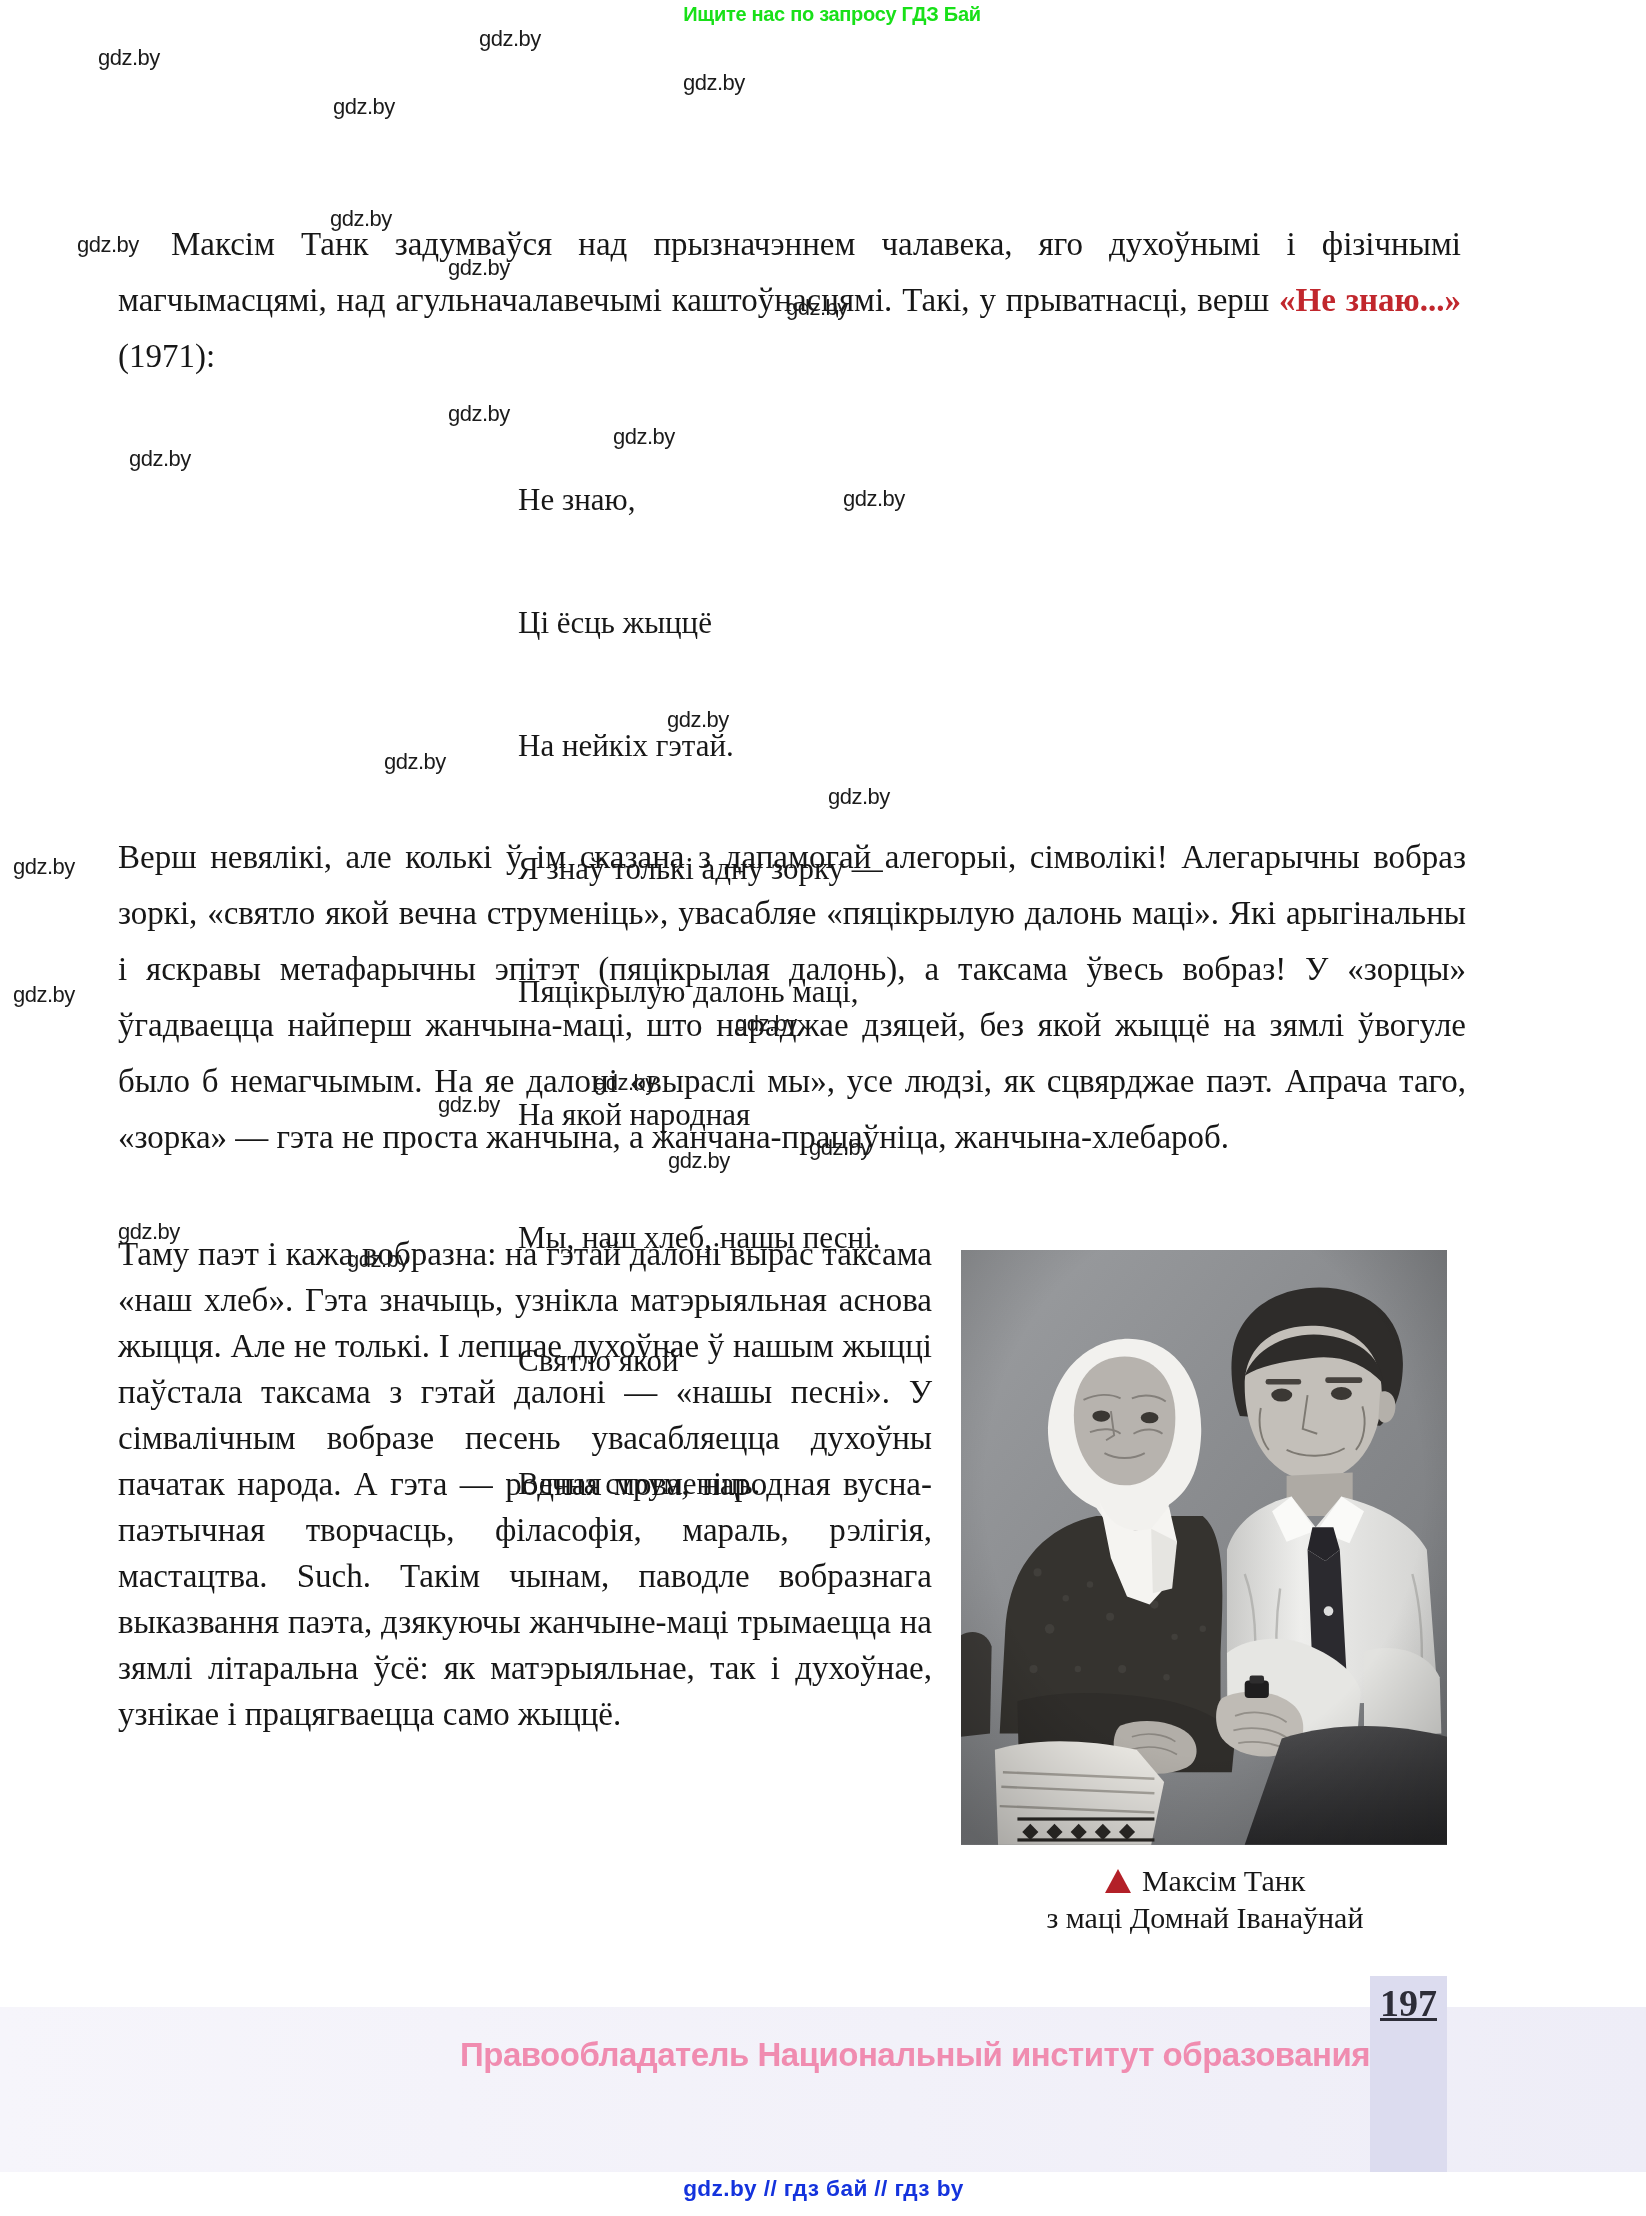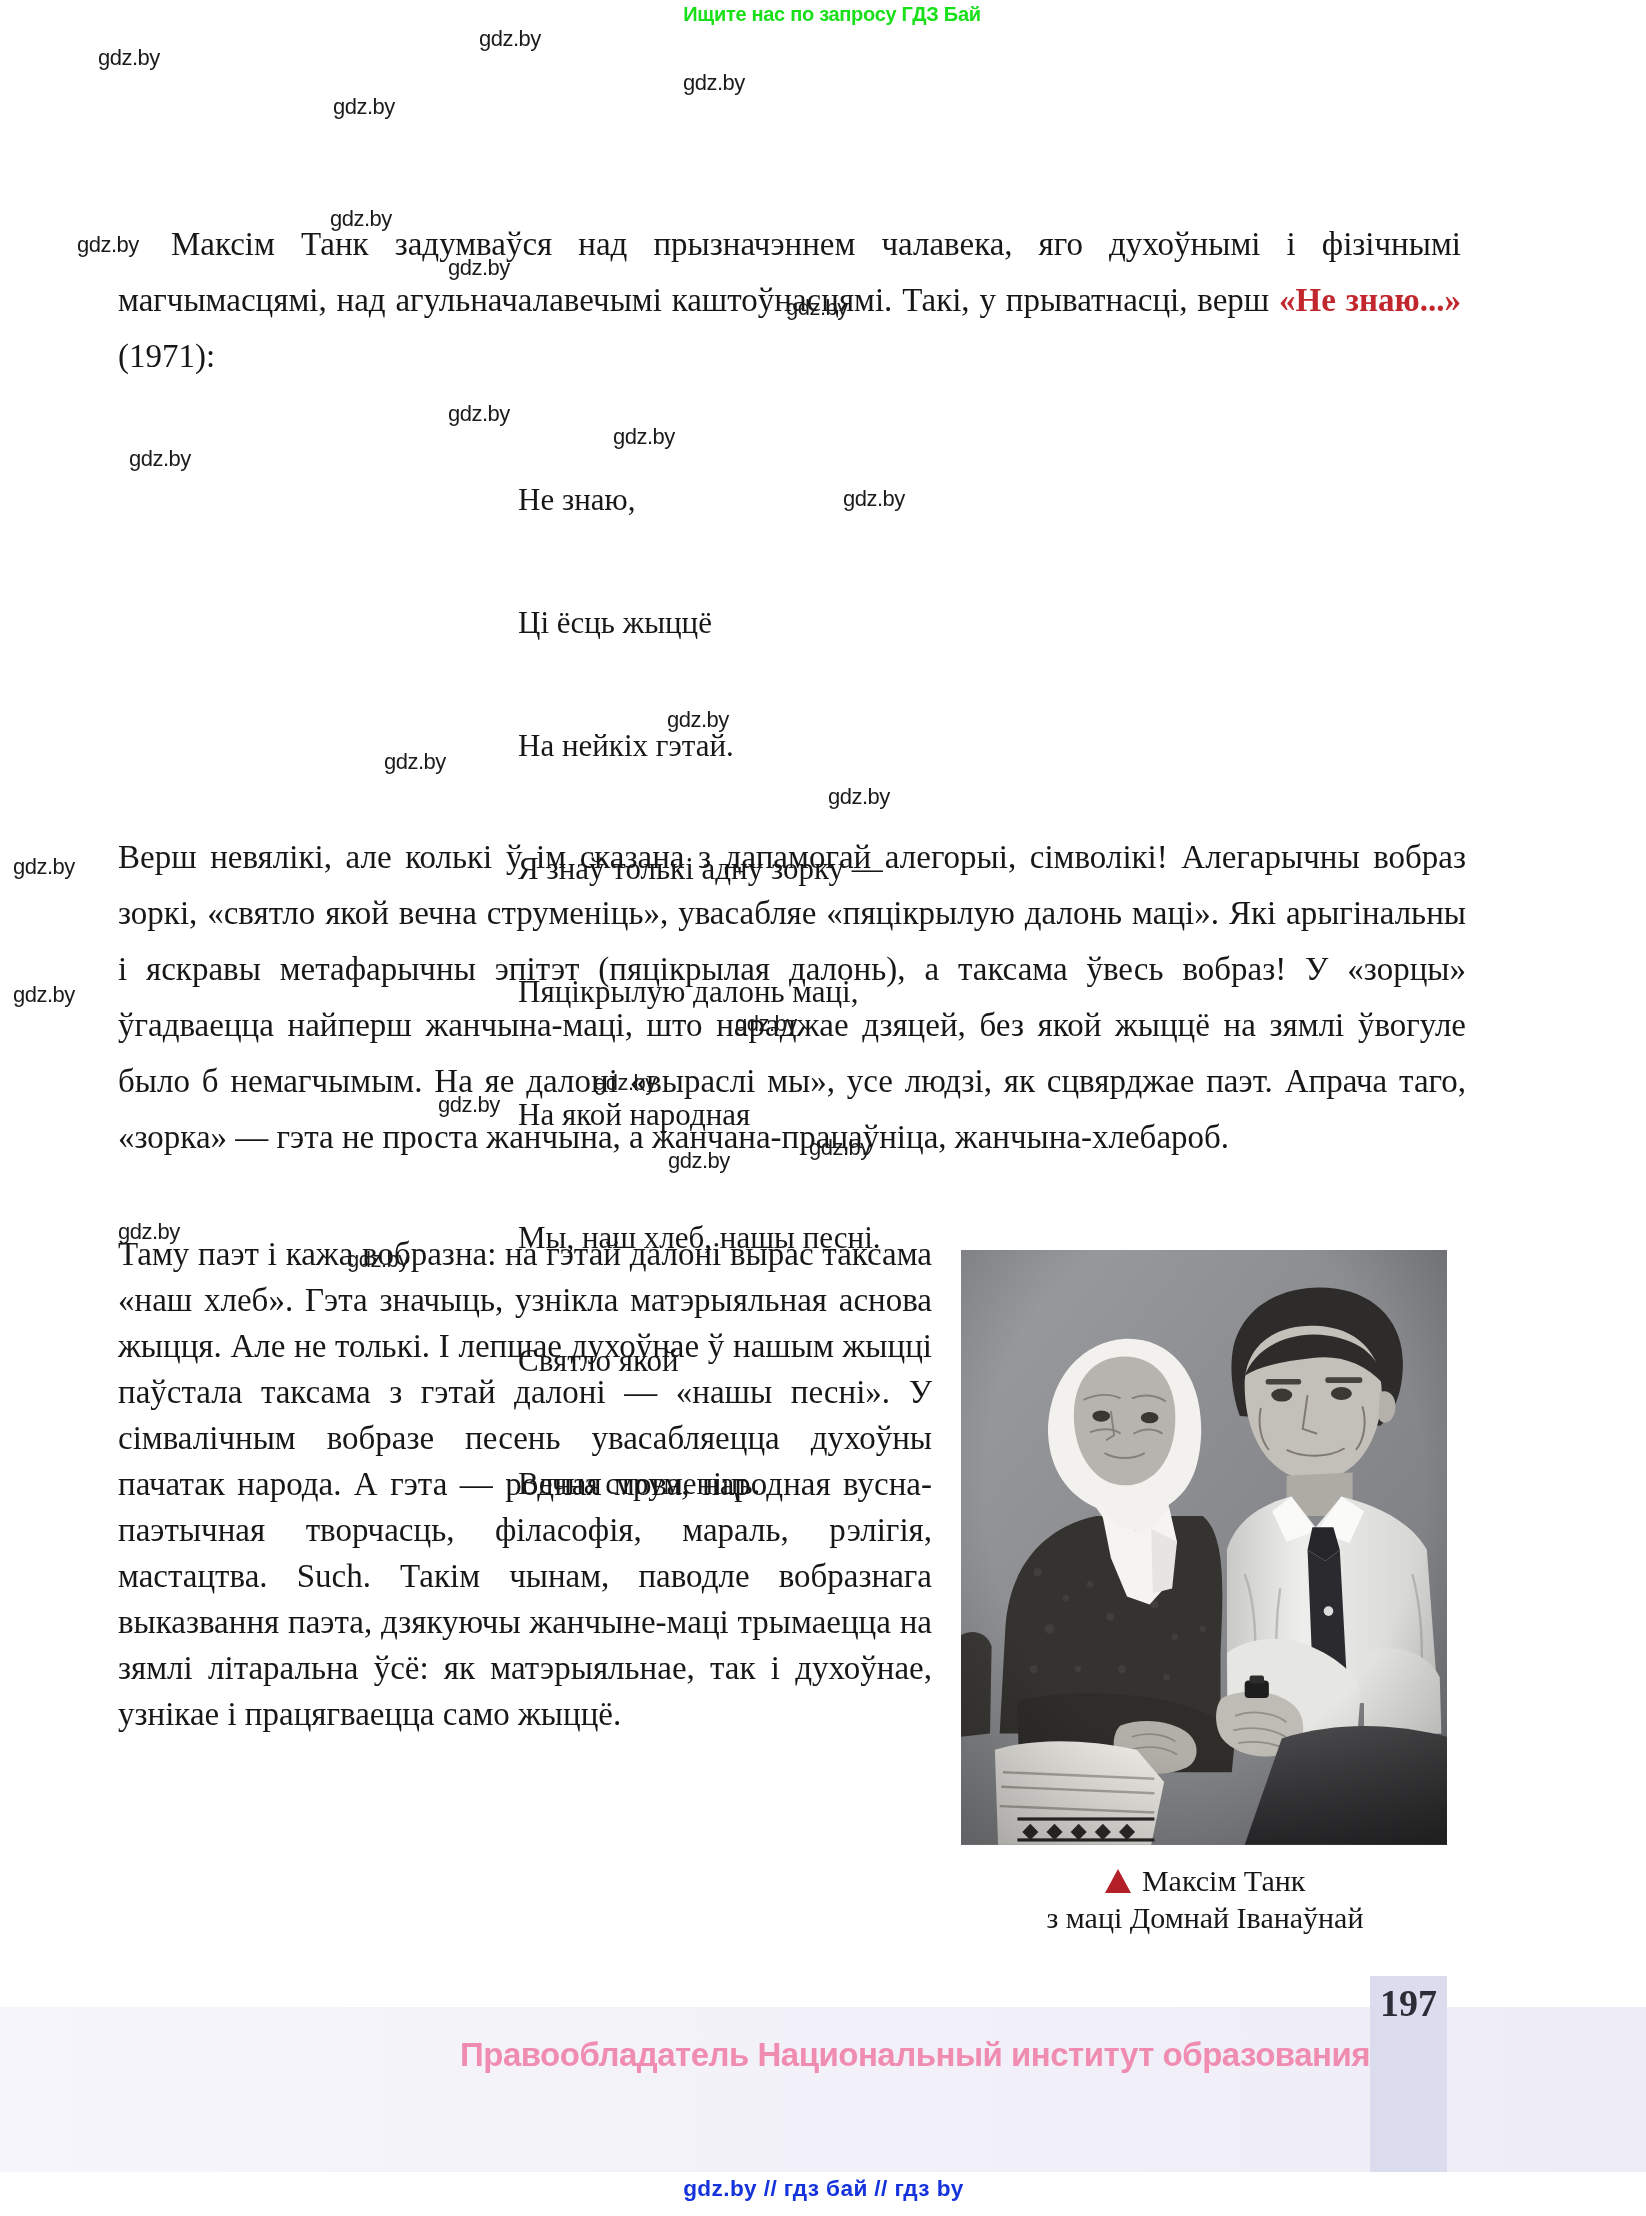--- a/index.html
+++ b/index.html
@@ -147,20 +147,21 @@
   .page-number {
     position: absolute;
     left: 1370px;
     top: 1981px;
     width: 77px;
     text-align: center;
     font-family: "Liberation Serif", "DejaVu Serif", serif;
     font-size: 38px;
     font-weight: bold;
     color: #2d2d38;
+    text-decoration: underline;
   }
 
   .copyright-line {
     position: absolute;
     left: 0;
     top: 2036px;
     width: 1370px;
     text-align: right;
     font-family: "Liberation Sans", "DejaVu Sans", sans-serif;
     font-size: 33px;

